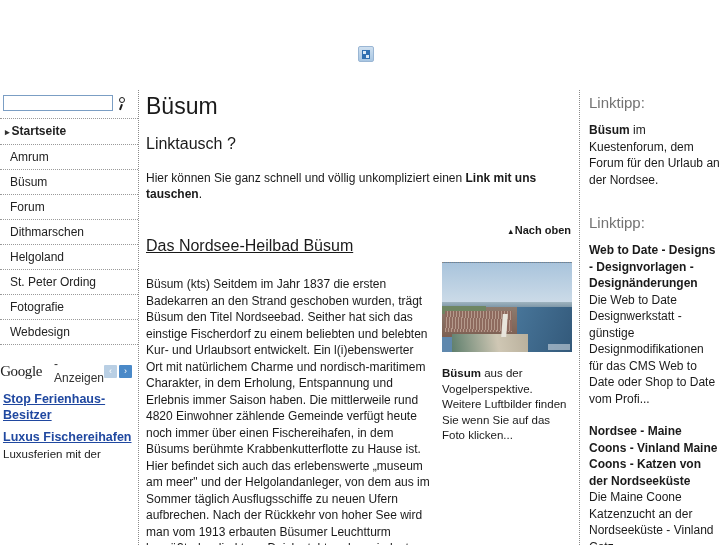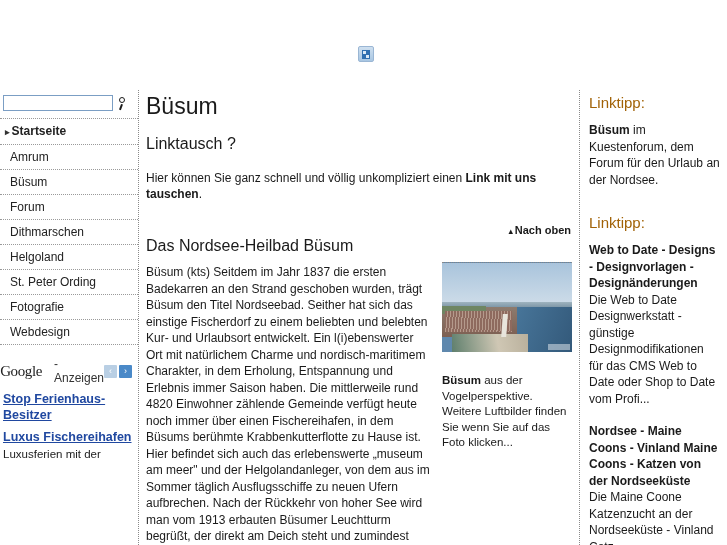--- a/index.html
+++ b/index.html
@@ -250,23 +250,24 @@
     color: #1a1a1a;
     margin: 22px 0 0 0;
   }
   .nach-oben .caret {
     font-size: 8px;
     margin-right: 2px;
   }
   h2.art-title {
     font-size: 16px;
     font-weight: normal;
-    margin: 0 0 8px 0;
+    margin: 0 0 20px 0;
     color: #1a1a1a;
     line-height: 20px;
+    text-decoration: underline;
   }
   .art-body {
     font-size: 12px;
     line-height: 16.5px;
     color: #1a1a1a;
     text-align: left;
     margin: 0;
     width: 287px;
   }
 
@@ -320,30 +321,30 @@
     transform: skewX(-4deg);
   }
   .photo .wm {
     position: absolute; right:2px; bottom:2px;
     width: 22px; height: 6px; background: rgba(255,255,255,.45);
   }
   .caption {
     font-size: 11.5px;
     line-height: 15.5px;
     color: #1a1a1a;
-    margin-top: 21px;
+    margin-top: 14px;
   }
   .caption b { font-weight: bold; }
 
   
   h3.tip-title {
     font-size: 15px;
     font-weight: normal;
     margin: 4px 0 11px 0;
-    color: #a16207;
+    color: #737373;
   }
   h3.tip-title.second { margin-top: 26px; }
   .tip-text {
     font-size: 12px;
     line-height: 16.5px;
     color: #1a1a1a;
     margin: 0;
   }
   .tip-text b { font-weight: bold; }
   .tip-block { margin-bottom: 16px; }

